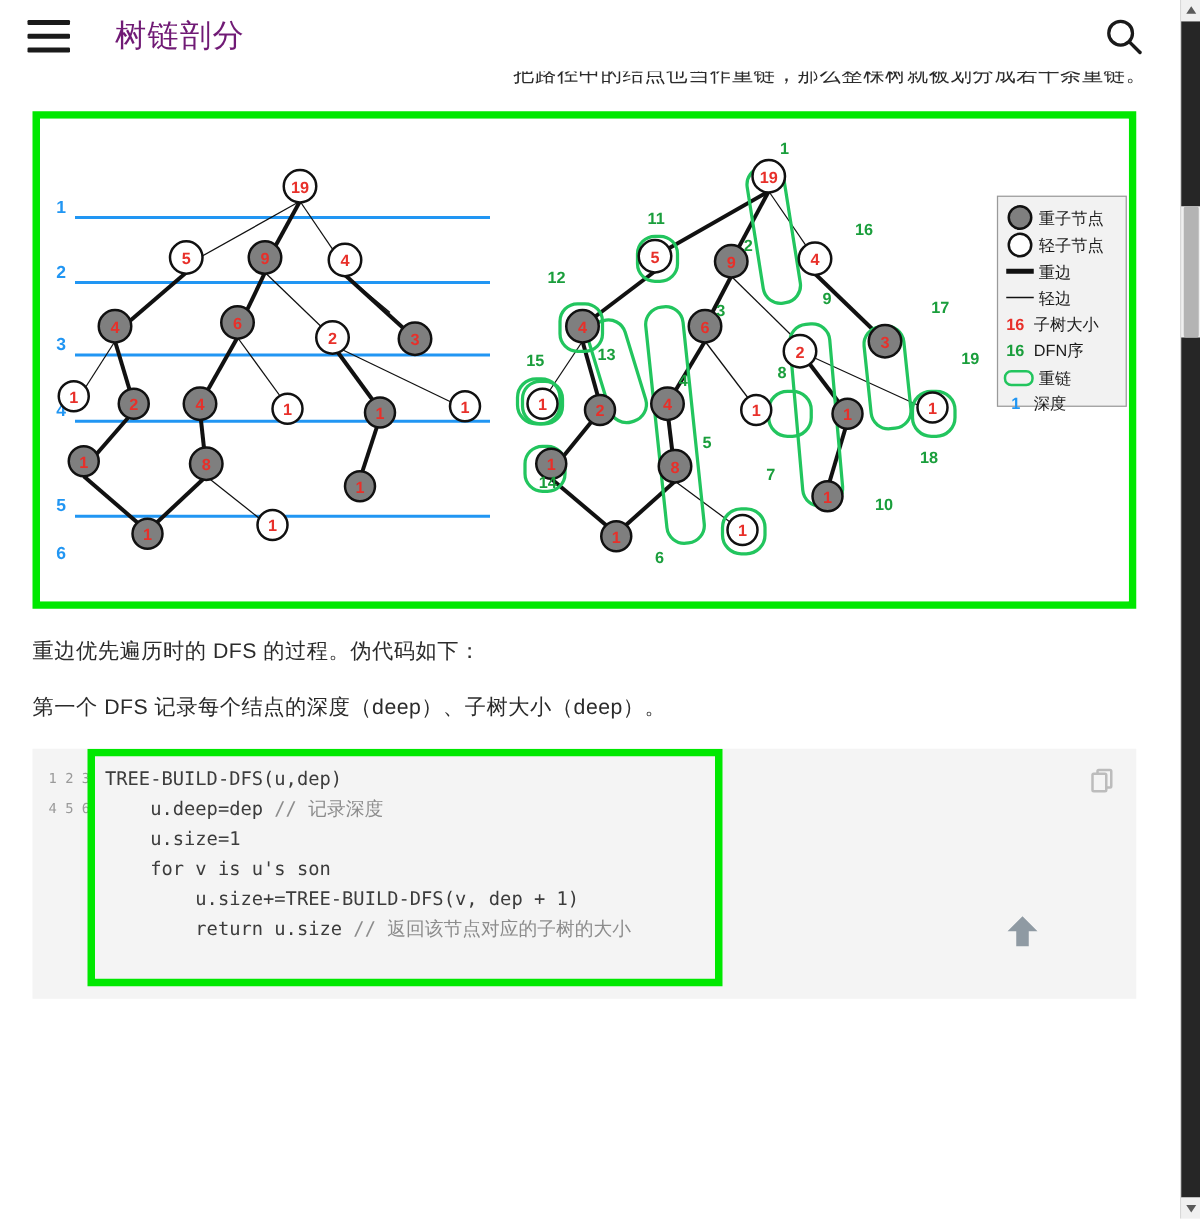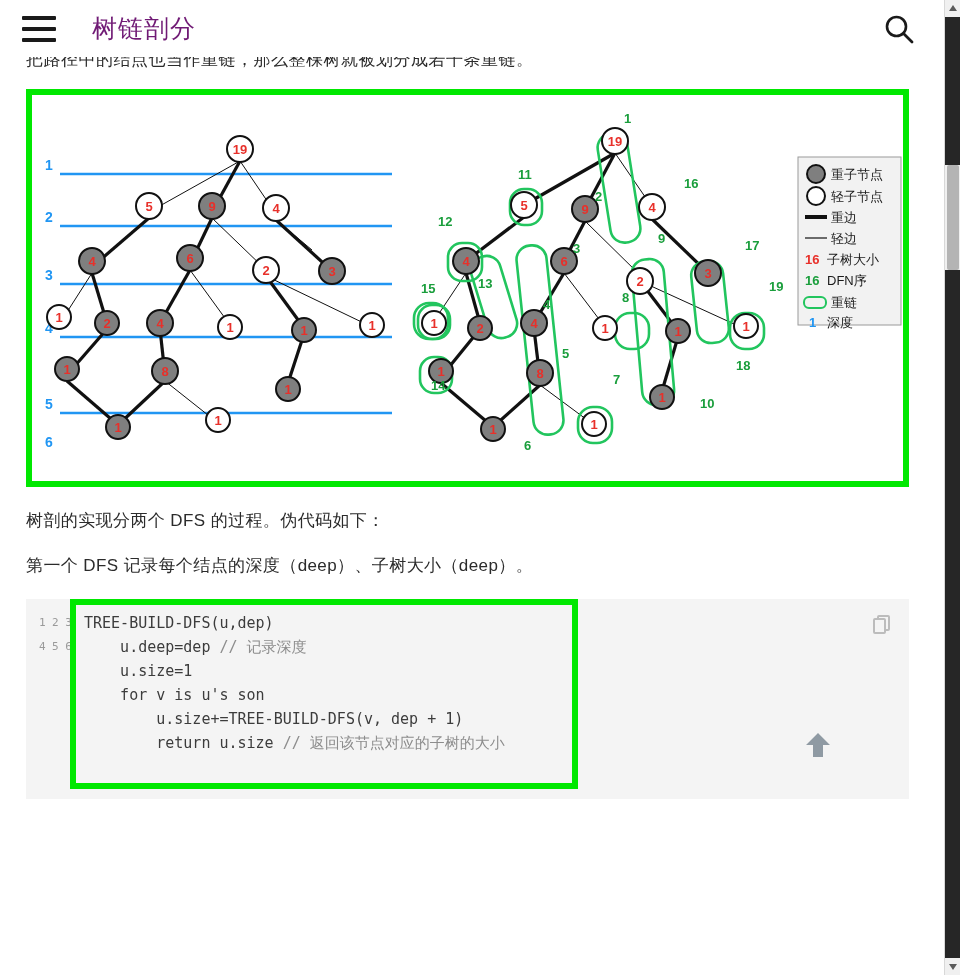--- a/index.html
+++ b/index.html
@@ -63,20 +63,21 @@
   }
 
   .clipped-line {
     font-size: 17px;
     color: #2b2b2b;
     height: 16px;
     overflow: hidden;
     line-height: 14px;
     margin-top: -4px;
     letter-spacing: 0.5px;
+    text-align: right;
   }
 
   .para {
     font-size: 17px;
     color: #2b2b2b;
     margin: 22px 0 0 0;
     letter-spacing: 0.4px;
   }
 
   
@@ -447,21 +448,21 @@
             <rect x="772" y="202" width="22" height="11" rx="5" fill="none" stroke="#22c55e" stroke-width="2"></rect>
             <text x="799" y="212" font-size="13" fill="#1a1a1a" font-family="Liberation Sans, sans-serif">重链</text>
             <text x="777" y="232" font-size="13" fill="#2196f3" font-weight="bold" font-family="Liberation Sans, sans-serif">1</text>
             <text x="795" y="232" font-size="13" fill="#1a1a1a" font-family="Liberation Sans, sans-serif">深度</text>
           </g>
         </svg>
       </div>
     </div>
 
 
-    <div class="para">树剖的实现分两个 DFS 的过程。伪代码如下：</div>
+    <div class="para">重边优先遍历时的 DFS 的过程。伪代码如下：</div>
     <div class="para">第一个 DFS 记录每个结点的深度（deep）、子树大小（deep）。</div>
 
     <div class="codeblock">
       <div class="code-gutter">1
 2
 3
 4
 5
 6</div>
       <div class="code-body">TREE-BUILD-DFS(u,dep)

